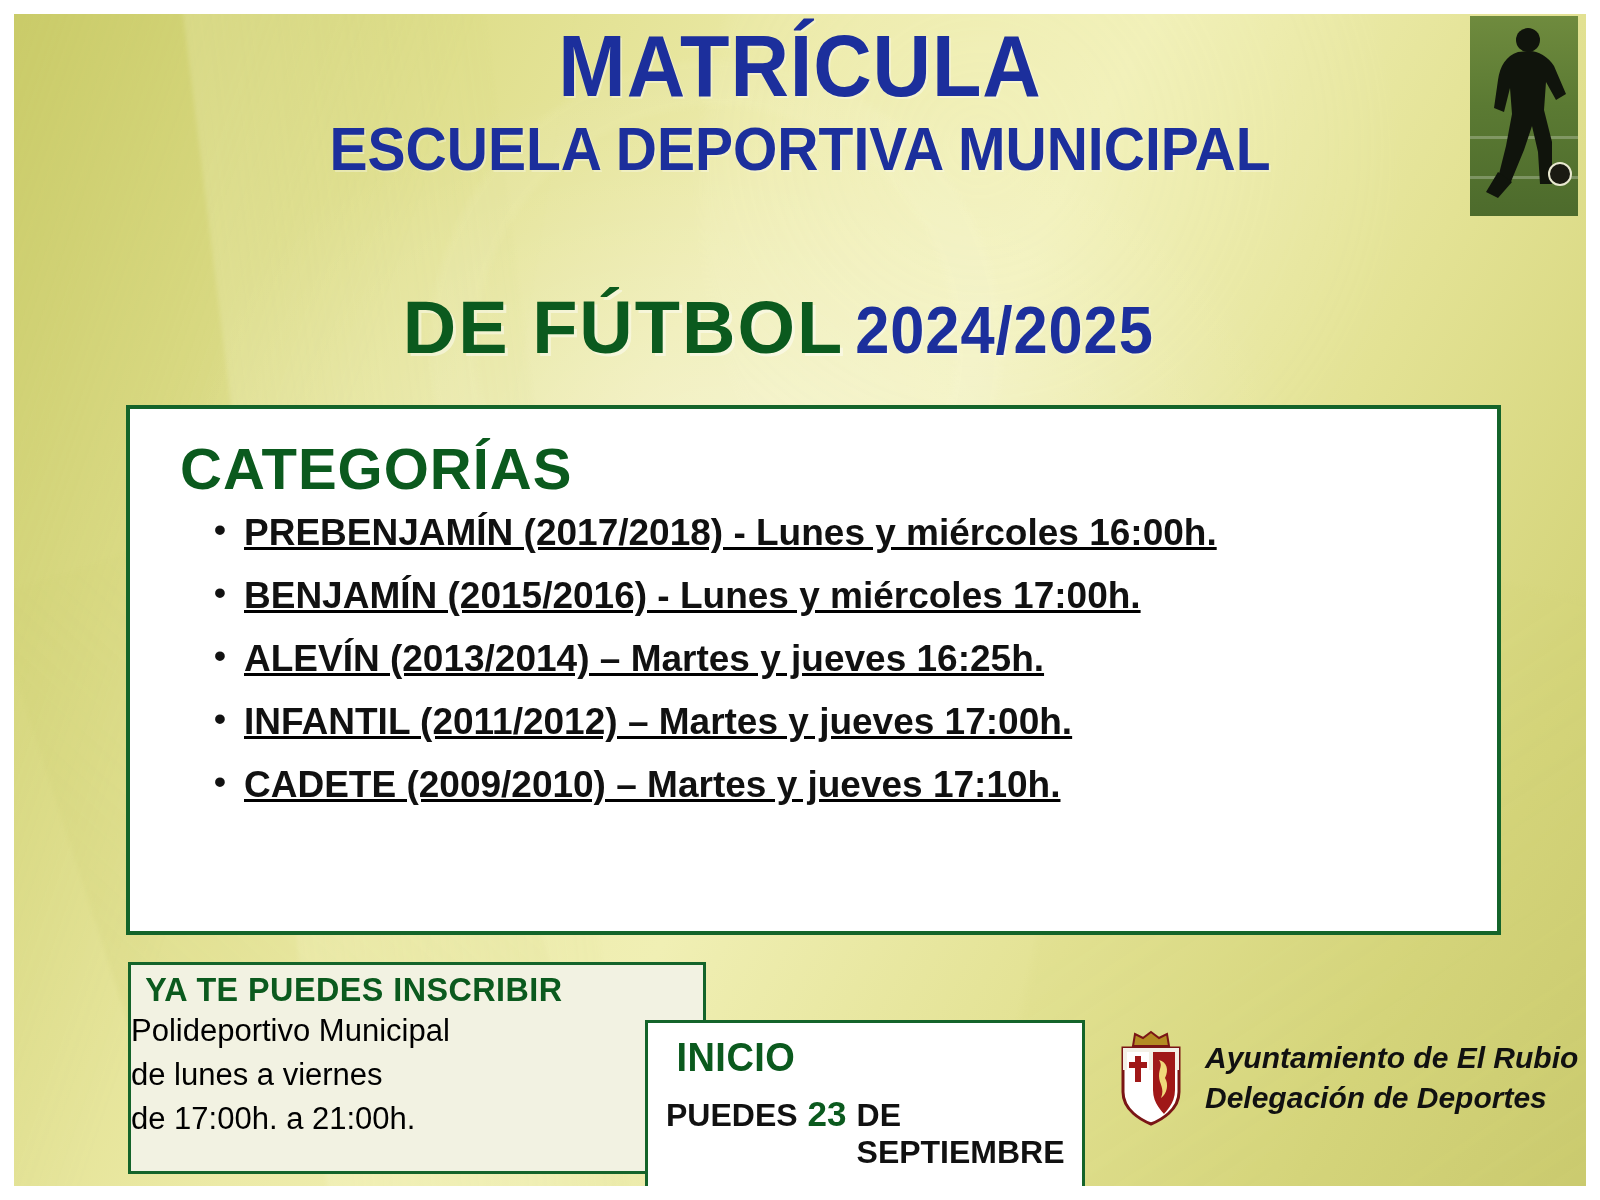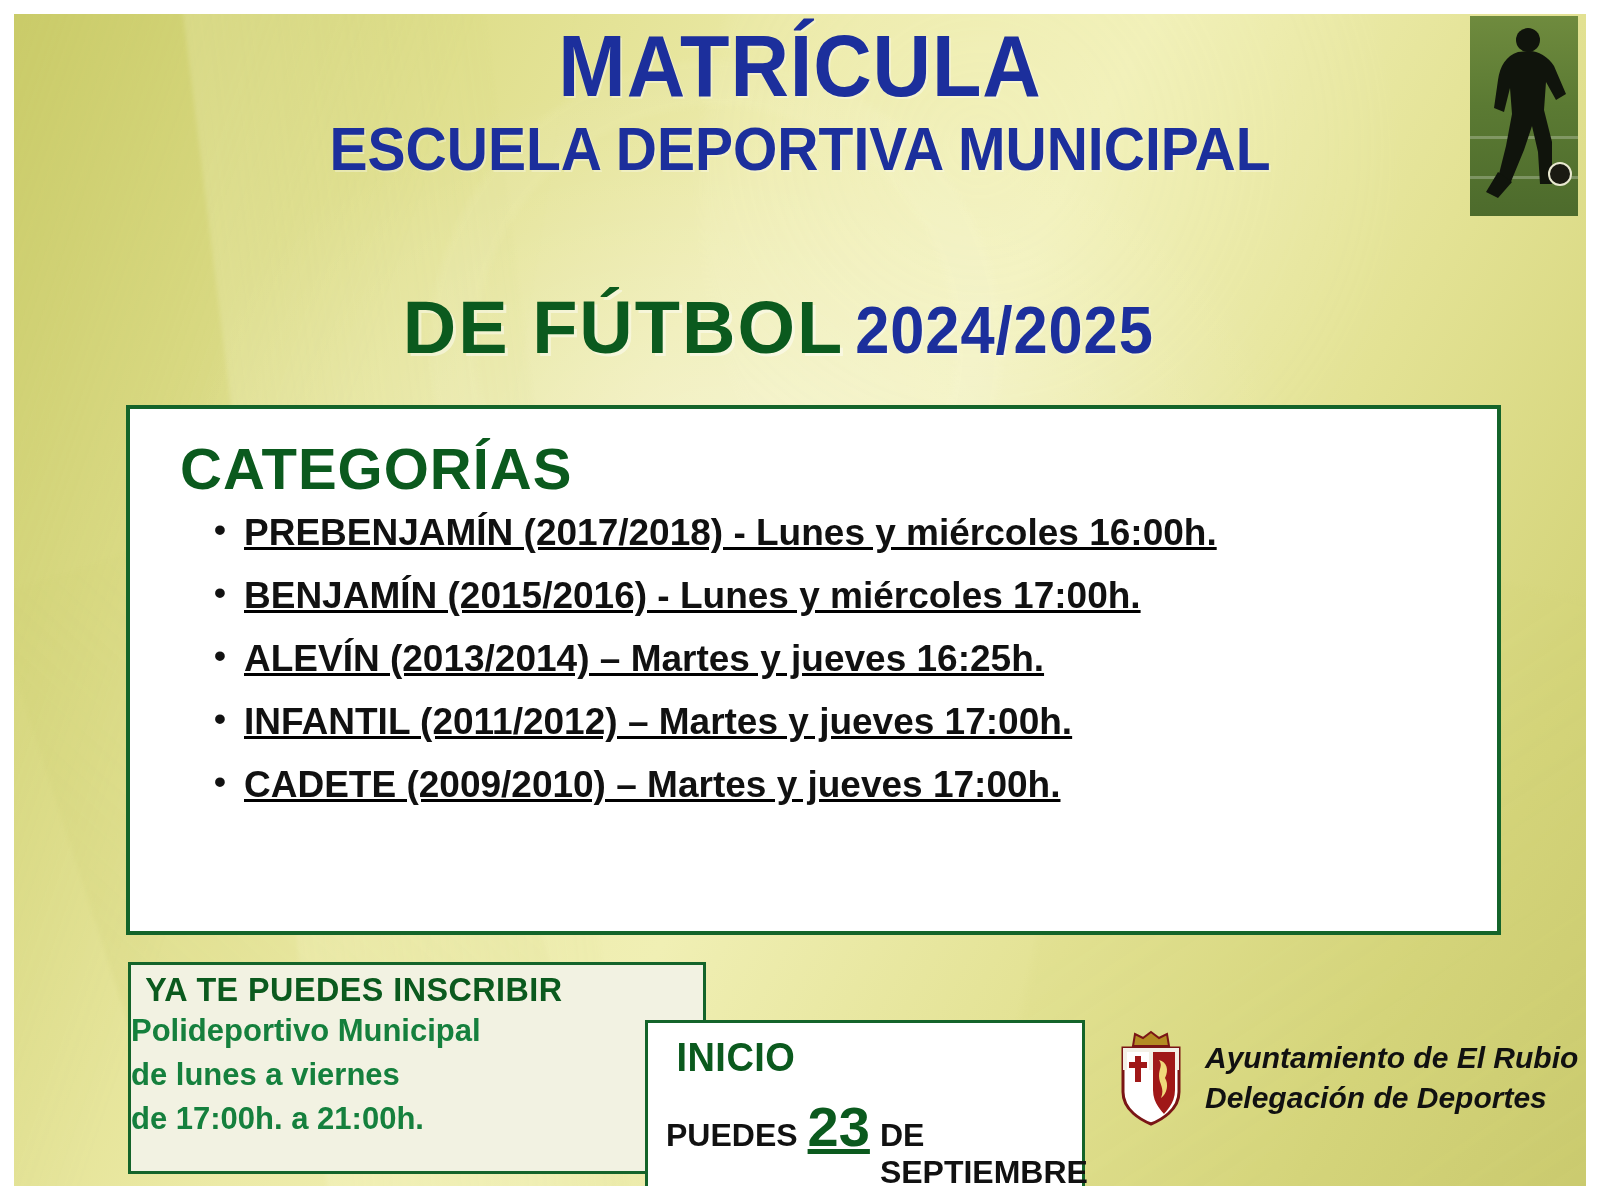--- a/index.html
+++ b/index.html
@@ -210,23 +210,23 @@
   .insc-head {
     font-family: "Liberation Sans", sans-serif;
     font-weight: bold;
     font-size: 34px;
     color: #0b5a1e;
     letter-spacing: 0.5px;
     transform: scaleX(0.95);
   }
   .insc-line {
     font-family: "Liberation Sans", sans-serif;
-    font-weight: bold;
+    font-weight: normal;
     font-size: 31px;
-    color: #15803d;
+    color: #000000;
     line-height: 1.42;
   }
 
   
   .inicio-box {
     position: absolute;
     left: 645px;
     top: 1020px;
     width: 440px;
     height: 198px;
@@ -247,24 +247,23 @@
     font-family: "Liberation Sans", sans-serif;
     font-weight: bold;
     font-size: 32px;
     color: #111111;
     margin-top: 14px;
     display: flex;
     align-items: baseline;
     gap: 10px;
   }
   .inicio-day {
-    font-size: 56px;
-    color: #0b5a1e;
-    font-weight: bold;
-    text-decoration: underline;
+    font-size: 35px;
+    color: #0b5a1e;
+    font-weight: bold;
   }
 
   
   .foot {
     position: absolute;
     left: 1115px;
     top: 1030px;
     display: flex;
     align-items: center;
     gap: 18px;
@@ -328,21 +327,21 @@
     <div class="t-year">2024/2025</div>
   </div>
 
   <div class="cat-panel">
     <div class="cat-title">CATEGORÍAS</div>
     <ul class="cat-list">
       <li>PREBENJAMÍN (2017/2018) - Lunes y miércoles 16:00h.</li>
       <li>BENJAMÍN (2015/2016) - Lunes y miércoles 17:00h.</li>
       <li>ALEVÍN (2013/2014) – Martes y jueves 16:25h.</li>
       <li>INFANTIL (2011/2012) – Martes y jueves 17:00h.</li>
-      <li>CADETE (2009/2010) – Martes y jueves 17:00h.</li>
+      <li>CADETE (2009/2010) – Martes y jueves 17:10h.</li>
     </ul>
   </div>
 
   <div class="insc-box">
     <div class="insc-head">YA TE PUEDES INSCRIBIR</div>
     <div class="insc-line">Polideportivo Municipal</div>
     <div class="insc-line">de lunes a viernes</div>
     <div class="insc-line">de 17:00h. a 21:00h.</div>
   </div>
 

